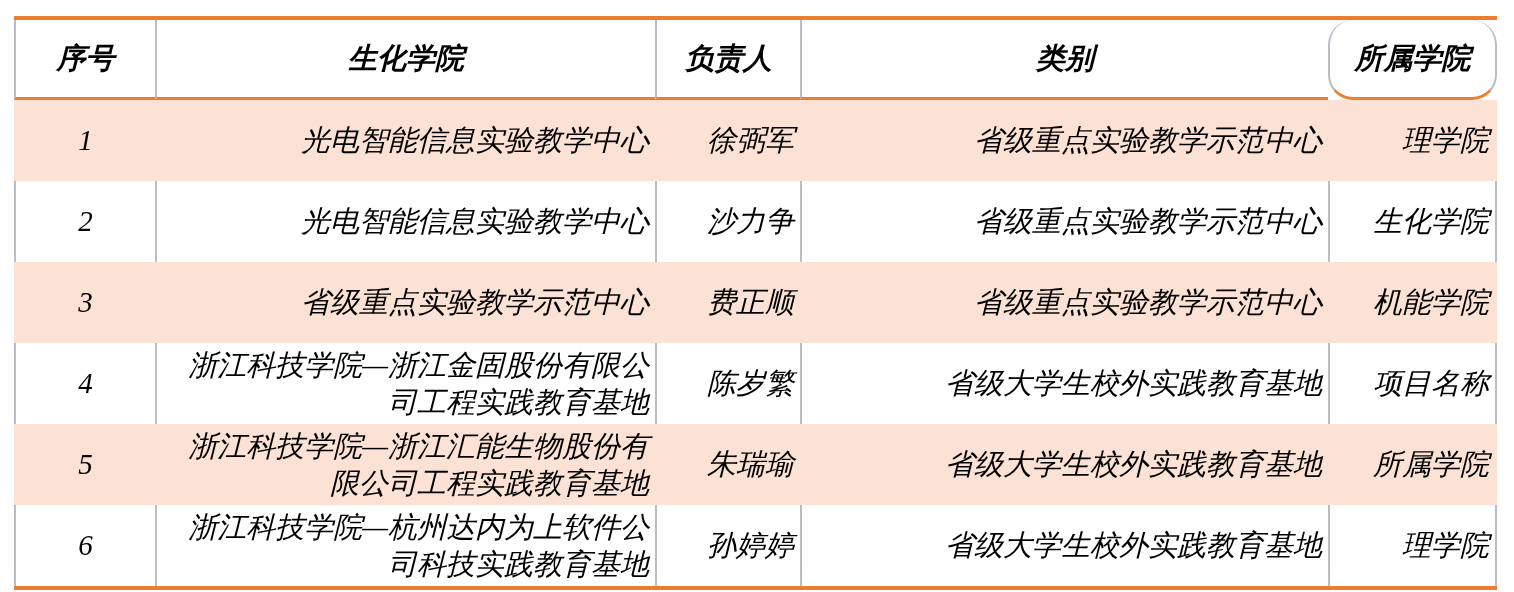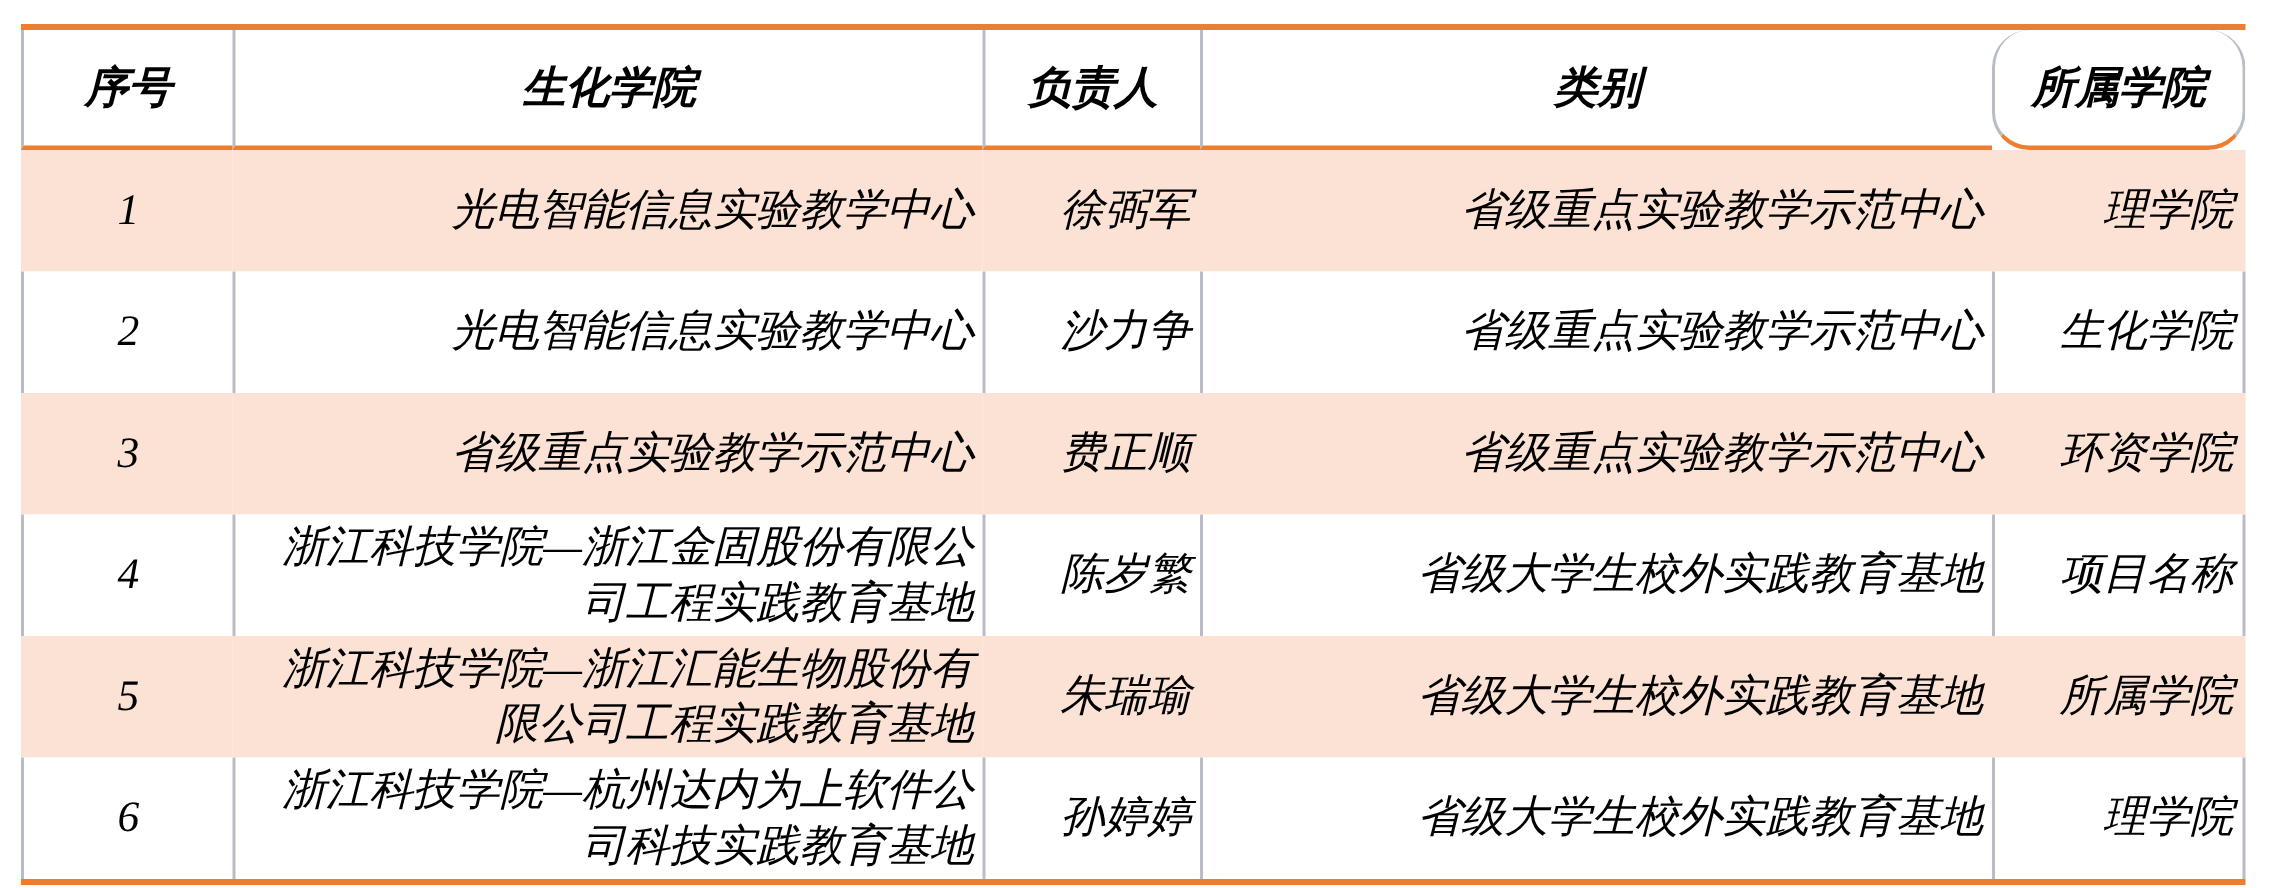--- a/index.html
+++ b/index.html
@@ -100,21 +100,21 @@
           <td>光电智能信息实验教学中心</td>
           <td>沙力争</td>
           <td>省级重点实验教学示范中心</td>
           <td>生化学院</td>
         </tr>
         <tr>
           <td>3</td>
           <td>省级重点实验教学示范中心</td>
           <td>费正顺</td>
           <td>省级重点实验教学示范中心</td>
-          <td>环资学院</td>
+          <td>机能学院</td>
         </tr>
         <tr>
           <td>4</td>
           <td>浙江科技学院—浙江金固股份有限公司工程实践教育基地</td>
           <td>陈岁繁</td>
           <td>省级大学生校外实践教育基地</td>
           <td>项目名称</td>
         </tr>
         <tr>
           <td>5</td>

